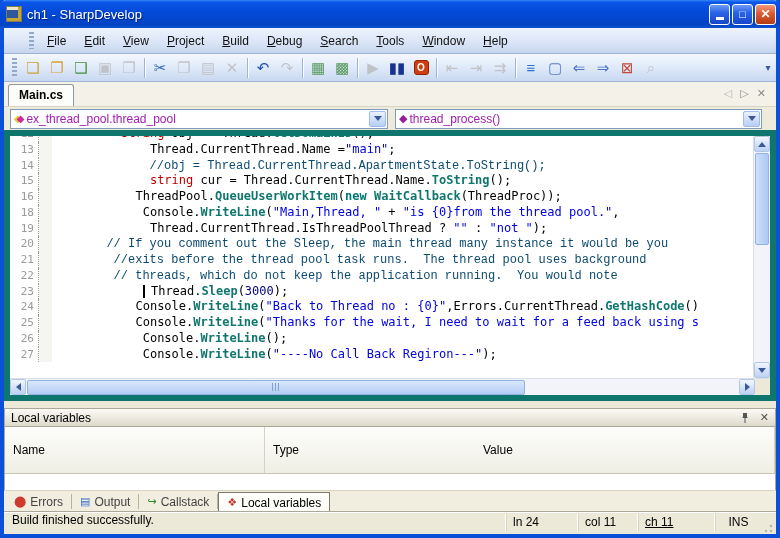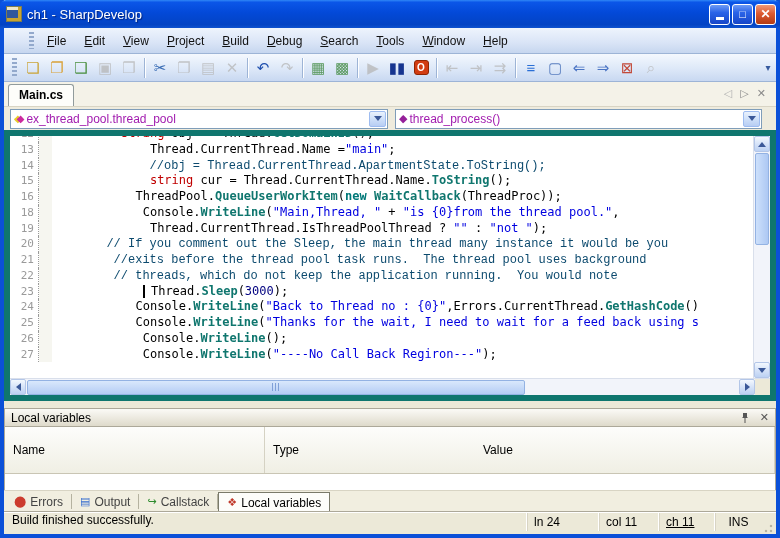--- a/index.html
+++ b/index.html
@@ -125,21 +125,21 @@
     border-right:1px solid #b5b2a0;margin:3px 0;}
   .btab.active{background:#fdfdfa;border:1px solid #7a7a6a;border-bottom:none;margin:1px 0 0 0;color:#000;}
   .btab .bicon{font-size:11px;line-height:1;}
   
   .statusbar{flex:0 0 22px;display:flex;align-items:flex-start;background:#ece9d8;border-top:1px solid #fff;
     box-shadow:0 -1px 0 #aca899;font-size:12px;color:#000;padding:0 2px 0 8px;}
   .st-msg{flex:1;}
   .st-cell{border-left:1px solid #d8d4c4;box-shadow:-1px 0 0 #fff;padding:2px 6px;}
   .st-ln{width:72px;}
   .st-col{width:60px;}
-  .st-ch{width:56px;text-decoration:underline;}
+  .st-ch{width:77px;text-decoration:underline;}
   .st-ins{width:46px;text-align:center;}
   .resize-grip{width:13px;height:13px;align-self:flex-end;
     background:
       radial-gradient(circle at 10px 10px,#b7b4a4 1.4px,transparent 1.6px),
       radial-gradient(circle at 10px 5px,#b7b4a4 1.4px,transparent 1.6px),
       radial-gradient(circle at 5px 10px,#b7b4a4 1.4px,transparent 1.6px);}
 </style>
 </head>
 <body>
 

